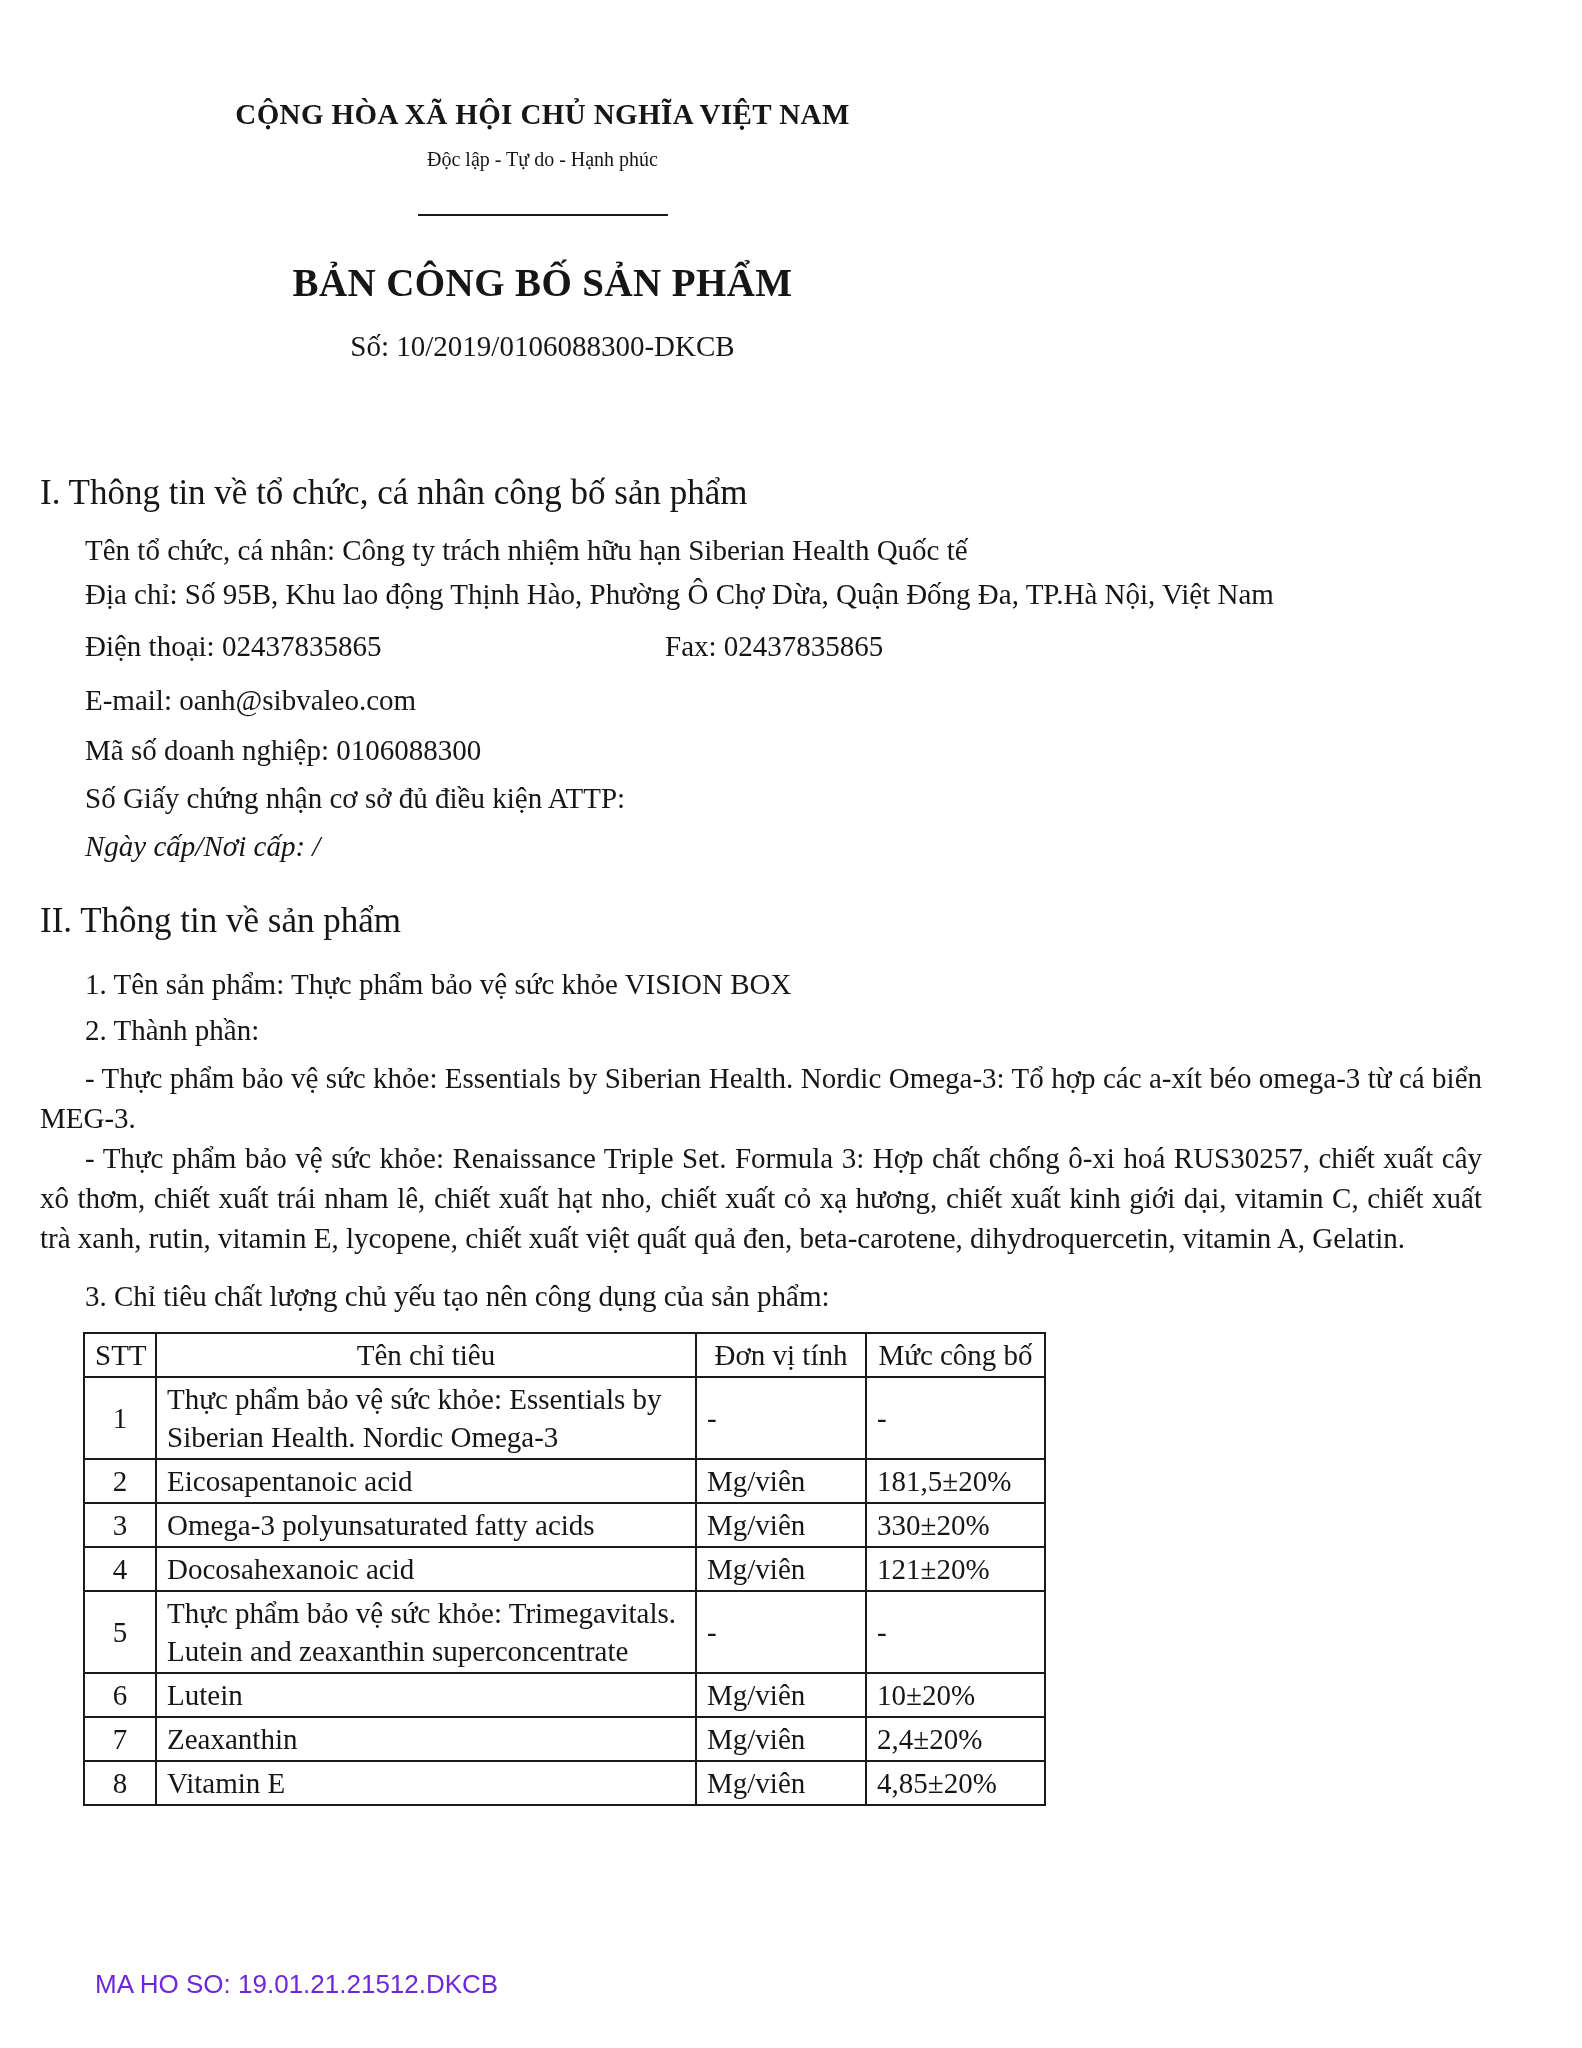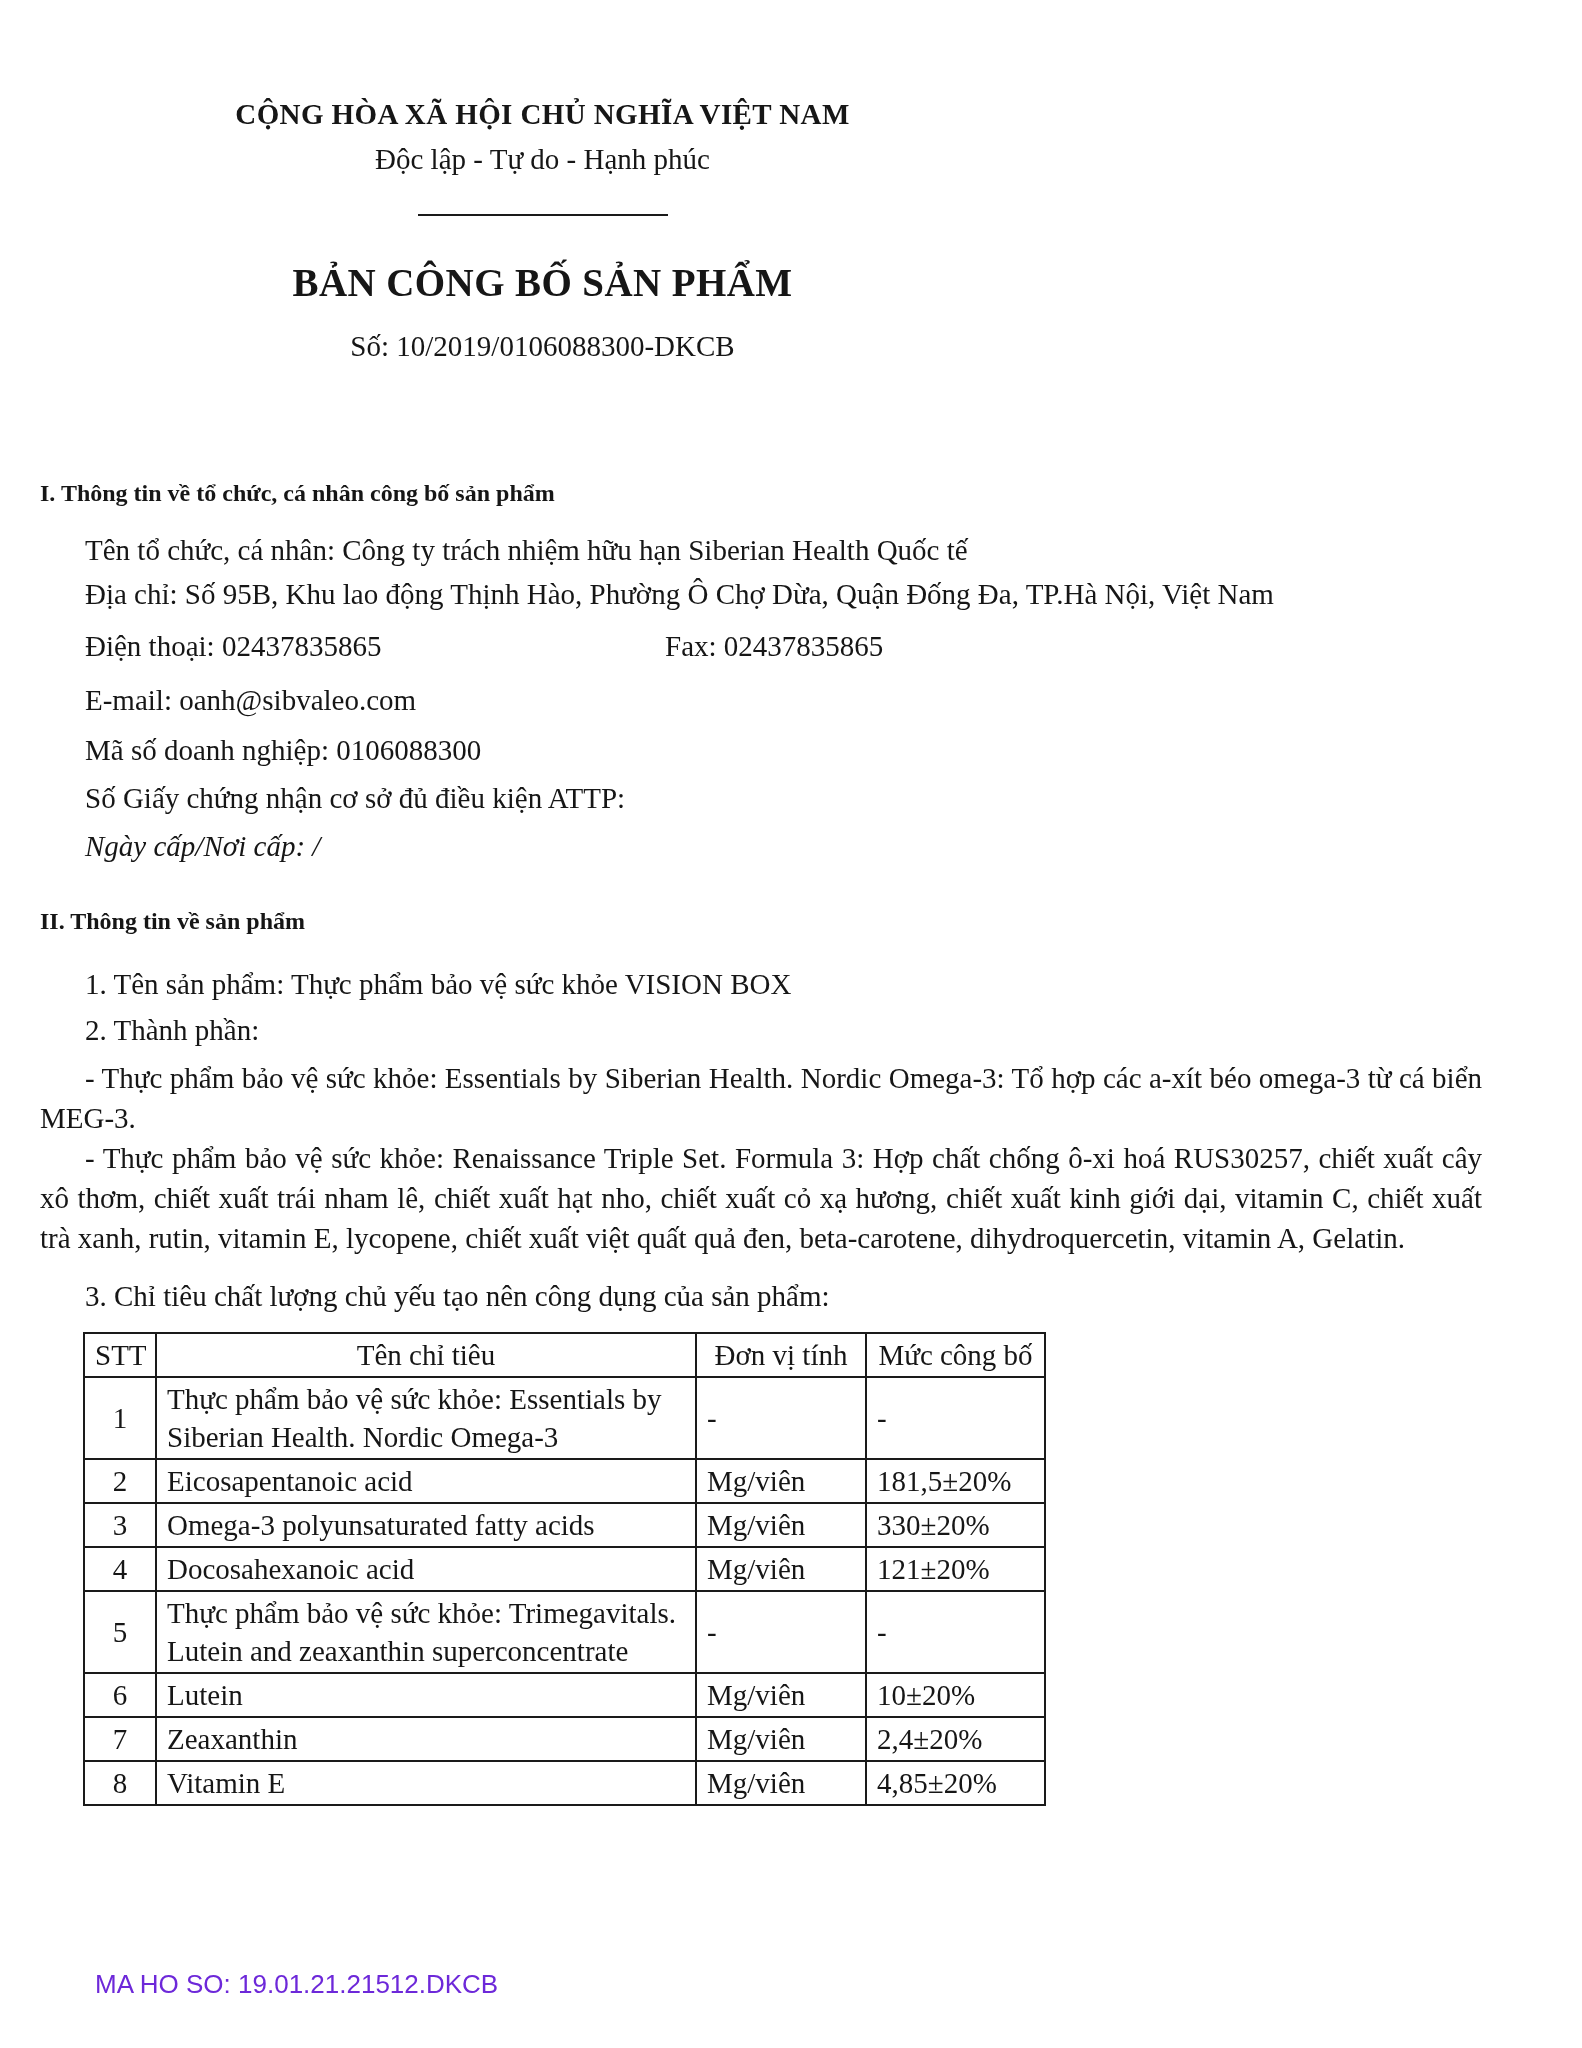--- a/index.html
+++ b/index.html
@@ -9,26 +9,26 @@
     font-family:"Liberation Serif", serif;
     color:#161616;
     -webkit-font-smoothing:antialiased;
     overflow:hidden;
   }
   .page { position:absolute; inset:0; padding:96px 100px 0 40px; }
 
   
   .header-block { width:1005px; text-align:center; }
   .nat-title { font-size:29px; font-weight:bold; letter-spacing:0.4px; line-height:36px; }
-  .motto     { font-size:29px; line-height:38px; margin-top:8px; }
+  .motto     { font-size:20px; line-height:38px; margin-top:8px; }
   .divider   { width:250px; border-bottom:2px solid #1a1a1a; margin:36px auto 0 auto; }
   .doc-title { font-size:39px; font-weight:bold; line-height:46px; margin-top:44px; letter-spacing:0.4px; }
   .doc-number{ font-size:29px; line-height:36px; margin-top:22px; }
 
-  .section-heading { font-size:24px; font-weight:bold; line-height:38px; }
+  .section-heading { font-size:35px; font-weight:normal; line-height:38px; }
   .s1-heading { margin-top:110px; }
   .s2-heading { margin-top:36px; }
 
   p.line { font-size:29px; line-height:40px; }
   .ind { text-indent:45px; }
   .jst { text-align:justify; }
 
   .org-name   { margin-top:18px; }
   .address    { margin-top:4px; }
   .contact-row{ margin-top:12px; padding-left:45px; }

